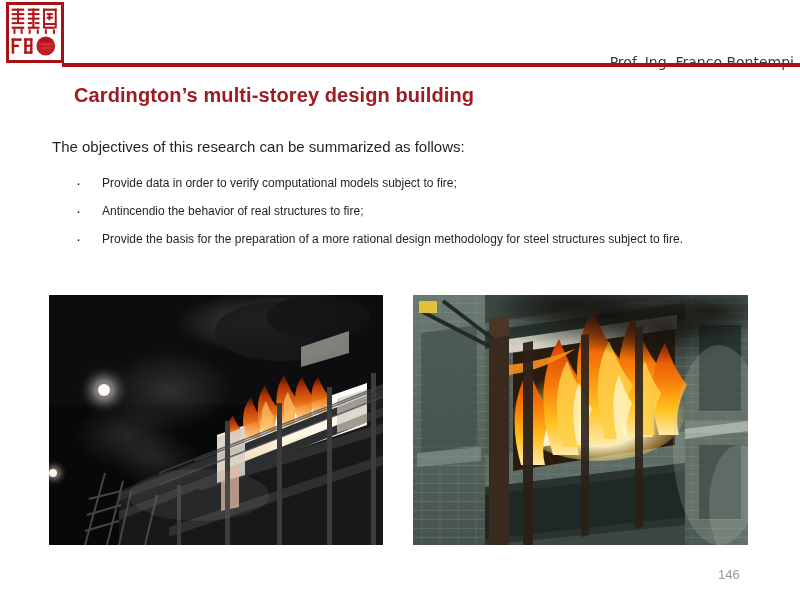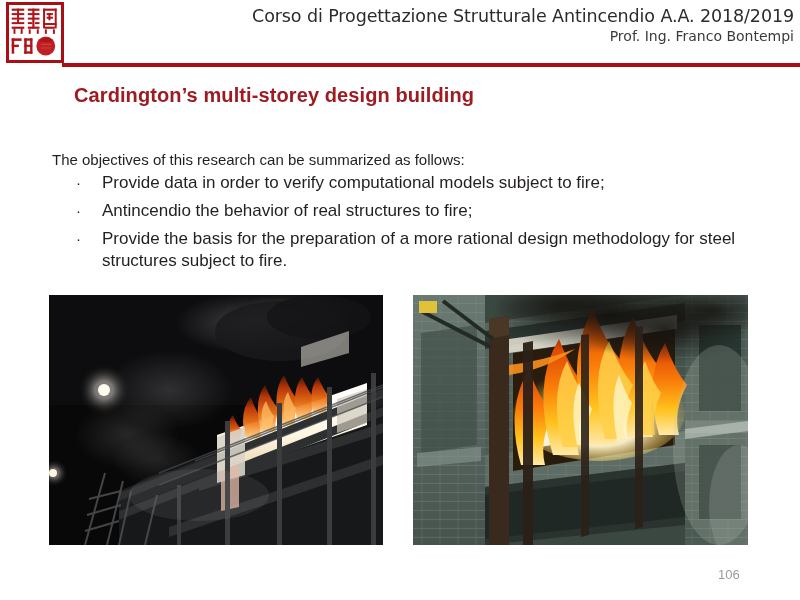--- a/index.html
+++ b/index.html
@@ -29,21 +29,21 @@
 
   .course-title {
     position: absolute; right: 6px; top: 6px;
     font-size: 17.5px; font-weight: 400;
     color: #2b2b2b;
     letter-spacing: -0.1px;
     white-space: nowrap;
     font-family: "DejaVu Sans", sans-serif;
   }
   .course-author {
-    position: absolute; right: 6px; top: 28px;
+    position: absolute; right: 6px; top: 54px;
     font-size: 14px; font-weight: 400;
     color: #3a3a3a;
     white-space: nowrap;
     font-family: "DejaVu Sans", sans-serif;
   }
   .header-rule {
     position: absolute; left: 62px; top: 63px;
     width: 738px; height: 4px;
     background: #a81016;
   }
@@ -55,21 +55,20 @@
     color: #9e1b21;
     letter-spacing: 0.1px;
     white-space: nowrap;
   }
 
   
   .intro {
     position: absolute; left: 52px; top: 138px;
     font-size: 15px; color: #231f20;
     white-space: nowrap;
-    margin-top: 13px;
   }
 
   .bullets {
     position: absolute; left: 72px; top: 172px;
     width: 712px;
   }
   .bullet-row {
     display: flex;
     align-items: flex-start;
     margin-bottom: 6px;
@@ -78,21 +77,21 @@
     width: 30px;
     flex: 0 0 30px;
     font-size: 15px;
     color: #231f20;
     line-height: 22px;
     text-align: left;
     padding-left: 4px;
   }
   .bullet-text {
     flex: 1 1 auto;
-    font-size: 17px;
+    font-size: 12px;
     color: #231f20;
     line-height: 22px;
   }
 
   
   .photo {
     position: absolute;
     overflow: hidden;
     background: #000;
   }
@@ -164,21 +163,20 @@
           <rect x="23.6" y="37" width="2.6" height="8"></rect>
           <rect x="23.6" y="45.5" width="2.6" height="8.5"></rect>
         </g>
         <circle cx="41" cy="45.5" r="10.5" fill="#c02025"></circle>
         <path d="M33 40 Q41 33 49 39 Q45 42 41 41 Q37 41 33 40 Z" fill="#b01318"></path>
         <rect x="36" y="43" width="11" height="1.4" fill="#d9585c" opacity="0.55"></rect>
         <rect x="36" y="47" width="11" height="1.4" fill="#d9585c" opacity="0.45"></rect>
       </svg>
     </div>
 
-    <div class="course-title">Corso di Progettazione Strutturale Antincendio A.A. 2018/2019</div>
     <div class="course-author">Prof. Ing. Franco Bontempi</div>
     <div class="header-rule"></div>
   </div>
 
   <div class="slide-title">Cardington’s multi-storey design building</div>
 
   <div class="intro">The objectives of this research can be summarized as follows:</div>
 
   <div class="bullets">
     <div class="bullet-row">
@@ -397,15 +395,15 @@
       </g>
       <rect x="6" y="6" width="18" height="12" fill="#e0c23a"></rect>
 
       <path d="M272 134 L335 126 L335 136 L272 144 Z" fill="#cdd6cf" opacity="0.6"></path>
 
       <ellipse cx="306" cy="150" rx="46" ry="100" fill="#b9c2bb" opacity="0.22"></ellipse>
       <ellipse cx="326" cy="210" rx="30" ry="60" fill="#c8d0c9" opacity="0.18"></ellipse>
     </svg>
   </div>
 
-  <div class="page-num">106</div>
+  <div class="page-num">146</div>
 
 </div>
 
 </body></html>

